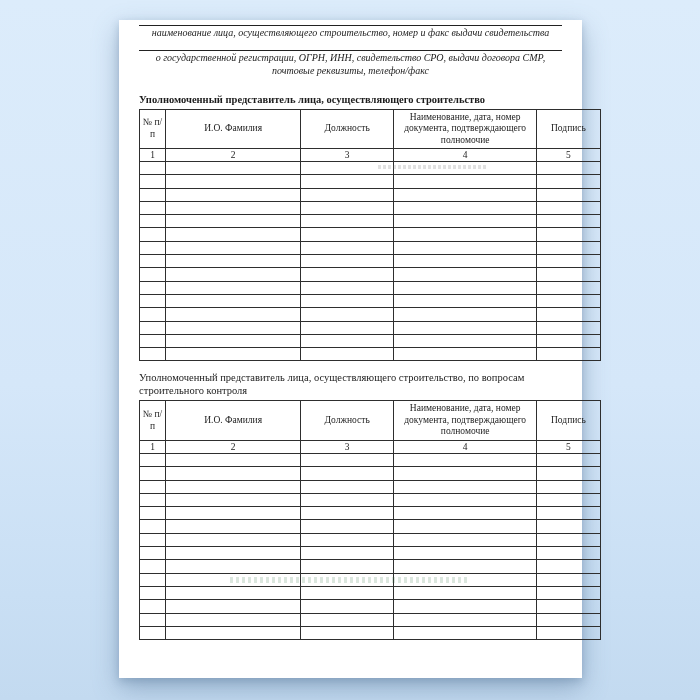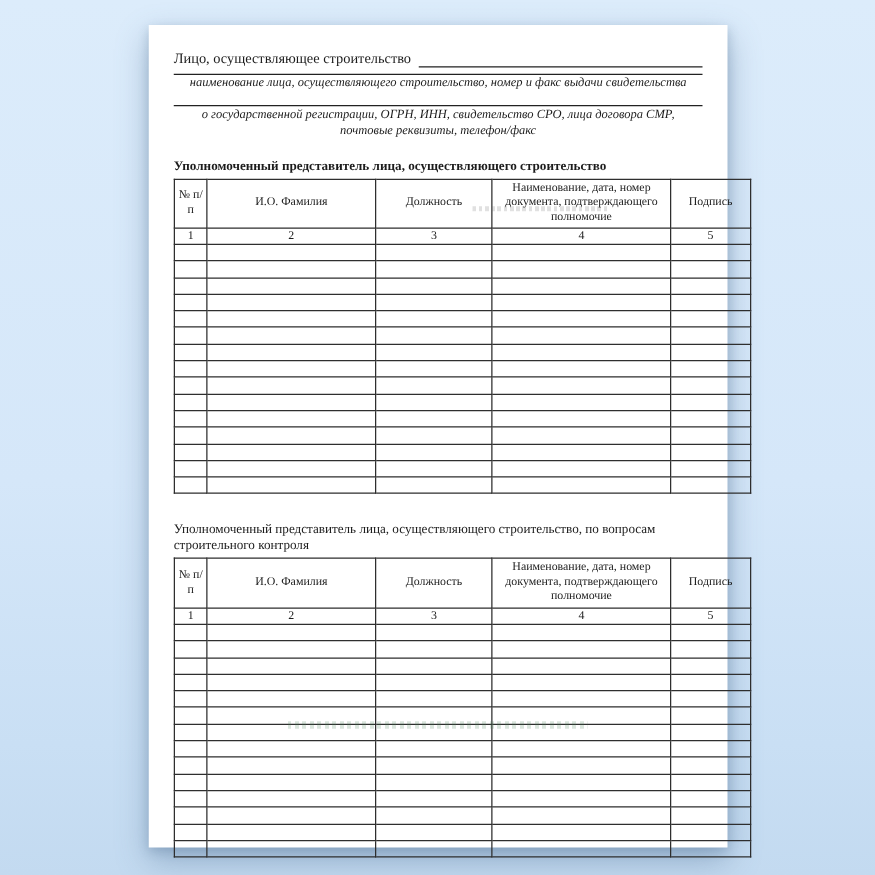--- a/index.html
+++ b/index.html
@@ -23,21 +23,21 @@
   .fill-blank { flex: 1; border-bottom: 1px solid #222; margin-left: 6px; height: 13px; }
   .rule { border-top: 1px solid #222; height: 0; }
   .rule-1 { margin-top: 5px; }
   .rule-2 { margin-top: 10px; }
   .caption {
     text-align: center; font-style: italic; font-size: 10px; line-height: 12.5px; margin-top: 1px;
   }
   
   .section-title { font-size: 10.5px; line-height: 13px; }
   .section-title.first { margin-top: 15px; margin-bottom: 3px; font-weight: bold; }
-  .section-title.second { margin-top: 22px; margin-bottom: 3px; }
+  .section-title.second { margin-top: 10px; margin-bottom: 3px; }
   
   table.reg {
     width: 462px; border-collapse: collapse; table-layout: fixed;
     border: 1.5px solid #222;
   }
   table.reg th, table.reg td {
     border: 1px solid #2e2e2e; padding: 0; margin: 0;
     font-weight: normal; text-align: center; vertical-align: middle;
     overflow: hidden;
   }
@@ -58,28 +58,24 @@
     background: repeating-linear-gradient(90deg, rgba(100,100,100,0.35) 0 3px, rgba(100,100,100,0) 3px 5px);
     filter: blur(0.4px);
   }
 </style>
 </head>
 <body>
 
 <div class="scene">
   <div class="page">
 
-    <div class="fill-line">
-      <span class="fill-label">Лицо, осуществляющее строительство</span>
-      <span class="fill-blank"></span>
-    </div>
     <div class="rule rule-1"></div>
     <div class="caption">наименование лица, осуществляющего строительство, номер и факс выдачи свидетельства</div>
     <div class="rule rule-2"></div>
-    <div class="caption">о государственной регистрации, ОГРН, ИНН, свидетельство СРО, лица договора СМР,</div>
+    <div class="caption">о государственной регистрации, ОГРН, ИНН, свидетельство СРО, выдачи договора СМР,</div>
     <div class="caption">почтовые реквизиты, телефон/факс</div>
 
     <div class="section-title first">Уполномоченный представитель лица, осуществляющего строительство</div>
     <table class="reg">
       <colgroup>
         <col style="width:5.7%">
           <col style="width:29.2%">
           <col style="width:20.3%">
           <col style="width:30.9%">
           <col style="width:13.9%">

